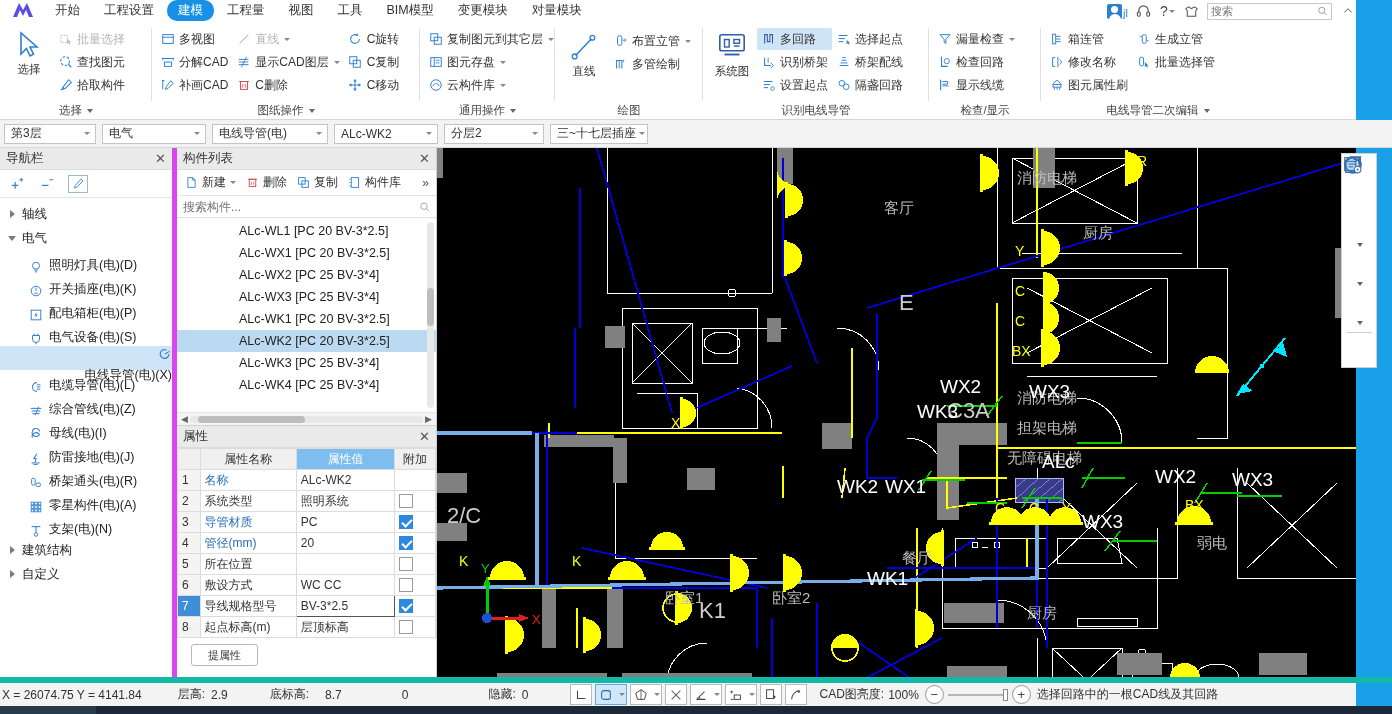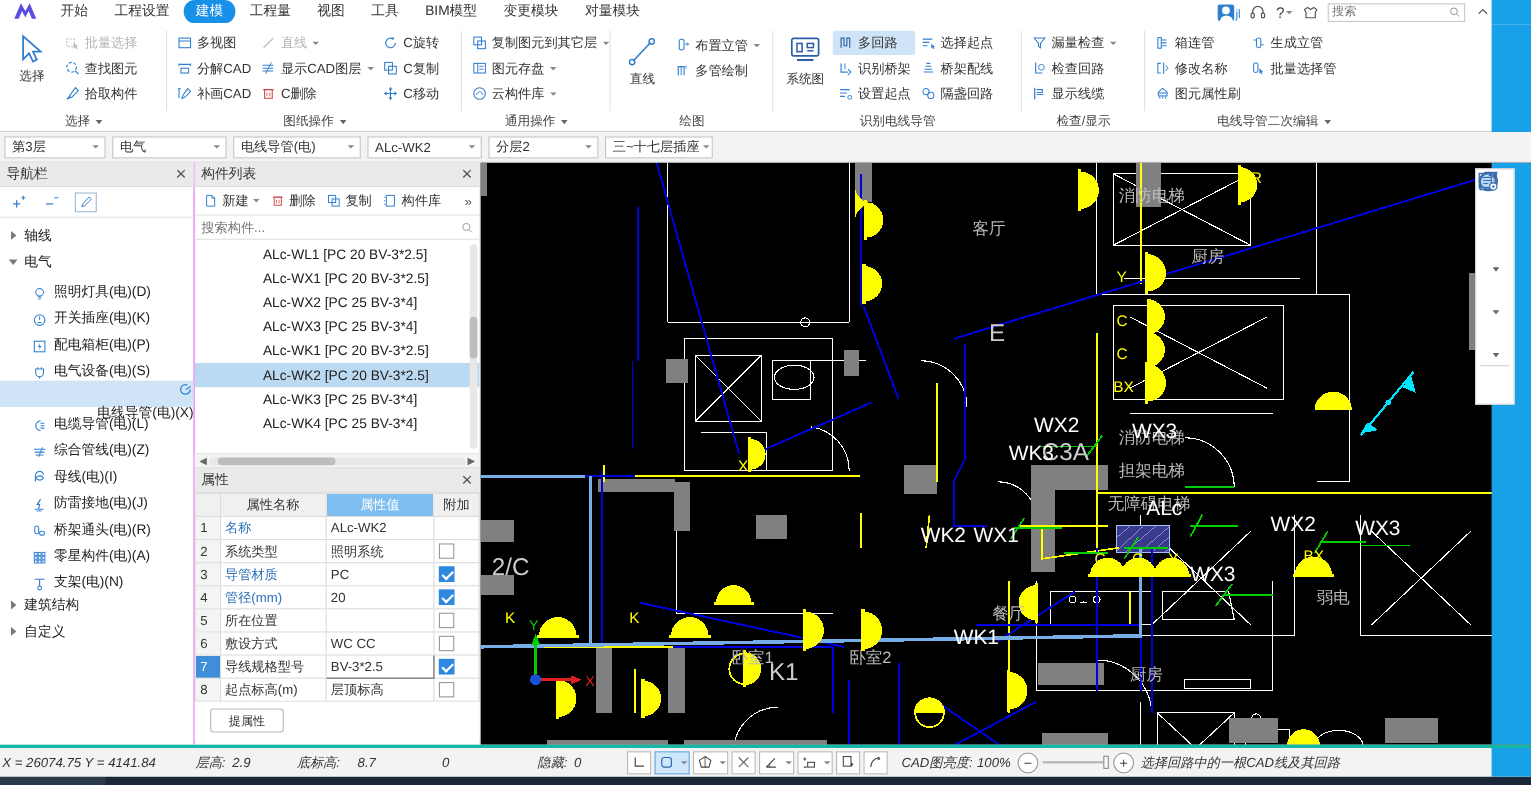--- a/index.html
+++ b/index.html
@@ -85,21 +85,21 @@
     height:20px; background:#fff; border:1px solid #c4c4c4; display:flex; align-items:center;
     padding:0 2px 0 6px; font-size:12px; color:#333; justify-content:space-between; white-space:nowrap;
   }
   .combo .cv{ overflow:hidden; text-overflow:ellipsis; }
   .combo .ca{ width:14px; display:flex; justify-content:center; }
 
   
   .main{ flex:1; display:flex; position:relative; min-height:0; }
 
   
-  .navpanel{ width:177px; background:#fff; border-right:1px solid #d946ef; display:flex; flex-direction:column; }
+  .navpanel{ width:177px; background:#fff; border-right:5px solid #d946ef; display:flex; flex-direction:column; }
   .panel-head{
     height:22px; background:#eaeaea; display:flex; align-items:center; padding:0 6px;
     font-size:12.5px; color:#333; justify-content:space-between; border-bottom:1px solid #dcdcdc;
   }
   .x-btn{ color:#555; font-size:13px; line-height:1; cursor:default; }
   .nav-tools{ height:28px; display:flex; align-items:center; gap:12px; padding:0 8px; border-bottom:1px solid #e3e3e3;}
   .nav-tools .tb{ width:18px;height:18px;display:flex;align-items:center;justify-content:center;color:#3a7fd0; }
   .tree{ flex:1; overflow:hidden; padding-top:4px; }
   .tnode{ display:flex; align-items:center; height:24px; padding-left:6px; gap:4px; cursor:default; }
   .tnode .tw{ width:12px; display:flex; align-items:center; justify-content:center; }
@@ -158,22 +158,22 @@
     position:absolute; right:15px; top:5px; width:36px; background:#fff; border:1px solid #cfcfcf;
     display:flex; flex-direction:column; align-items:center; padding:4px 0; gap:1px; z-index:5;
   }
   .st-btn{ width:30px;height:26px;display:flex;align-items:center;justify-content:center;cursor:default; }
   .st-caret{ width:30px;height:11px;display:flex;align-items:center;justify-content:center; }
   .st-div{ width:26px;height:1px;background:#cfcfcf;margin:3px 0; }
   .canvas-blue{ position:absolute; right:0; top:0; width:36px; bottom:0; background:#18a0e8; }
 
   
   .status{
-    height:29px; background:#f3f3f3; border-top:3px solid #14b8a6; display:flex; align-items:center;
-    font-size:12px; color:#333; flex:0 0 29px; position:relative;font-style:italic;
+    height:29px; background:#f3f3f3; border-top:6px solid #14b8a6; display:flex; align-items:center;
+    font-size:12px; color:#333; flex:0 0 29px; position:relative;
   }
   .st-item{ white-space:nowrap; }
   .sb-btn{
     width:22px;height:21px;border:1px solid #b9b9b9;background:#fff;display:flex;align-items:center;
     justify-content:center;cursor:default;
   }
   .sb-group{ display:flex; align-items:center; border:1px solid #b9b9b9; background:#fff; height:21px; }
   .sb-group .gi{ width:20px;height:19px;display:flex;align-items:center;justify-content:center; }
   .sb-group .gc{ width:10px;height:19px;display:flex;align-items:center;justify-content:center; }
   .zoom-track{ width:60px; height:2px; background:#b6b6b6; position:relative; }

